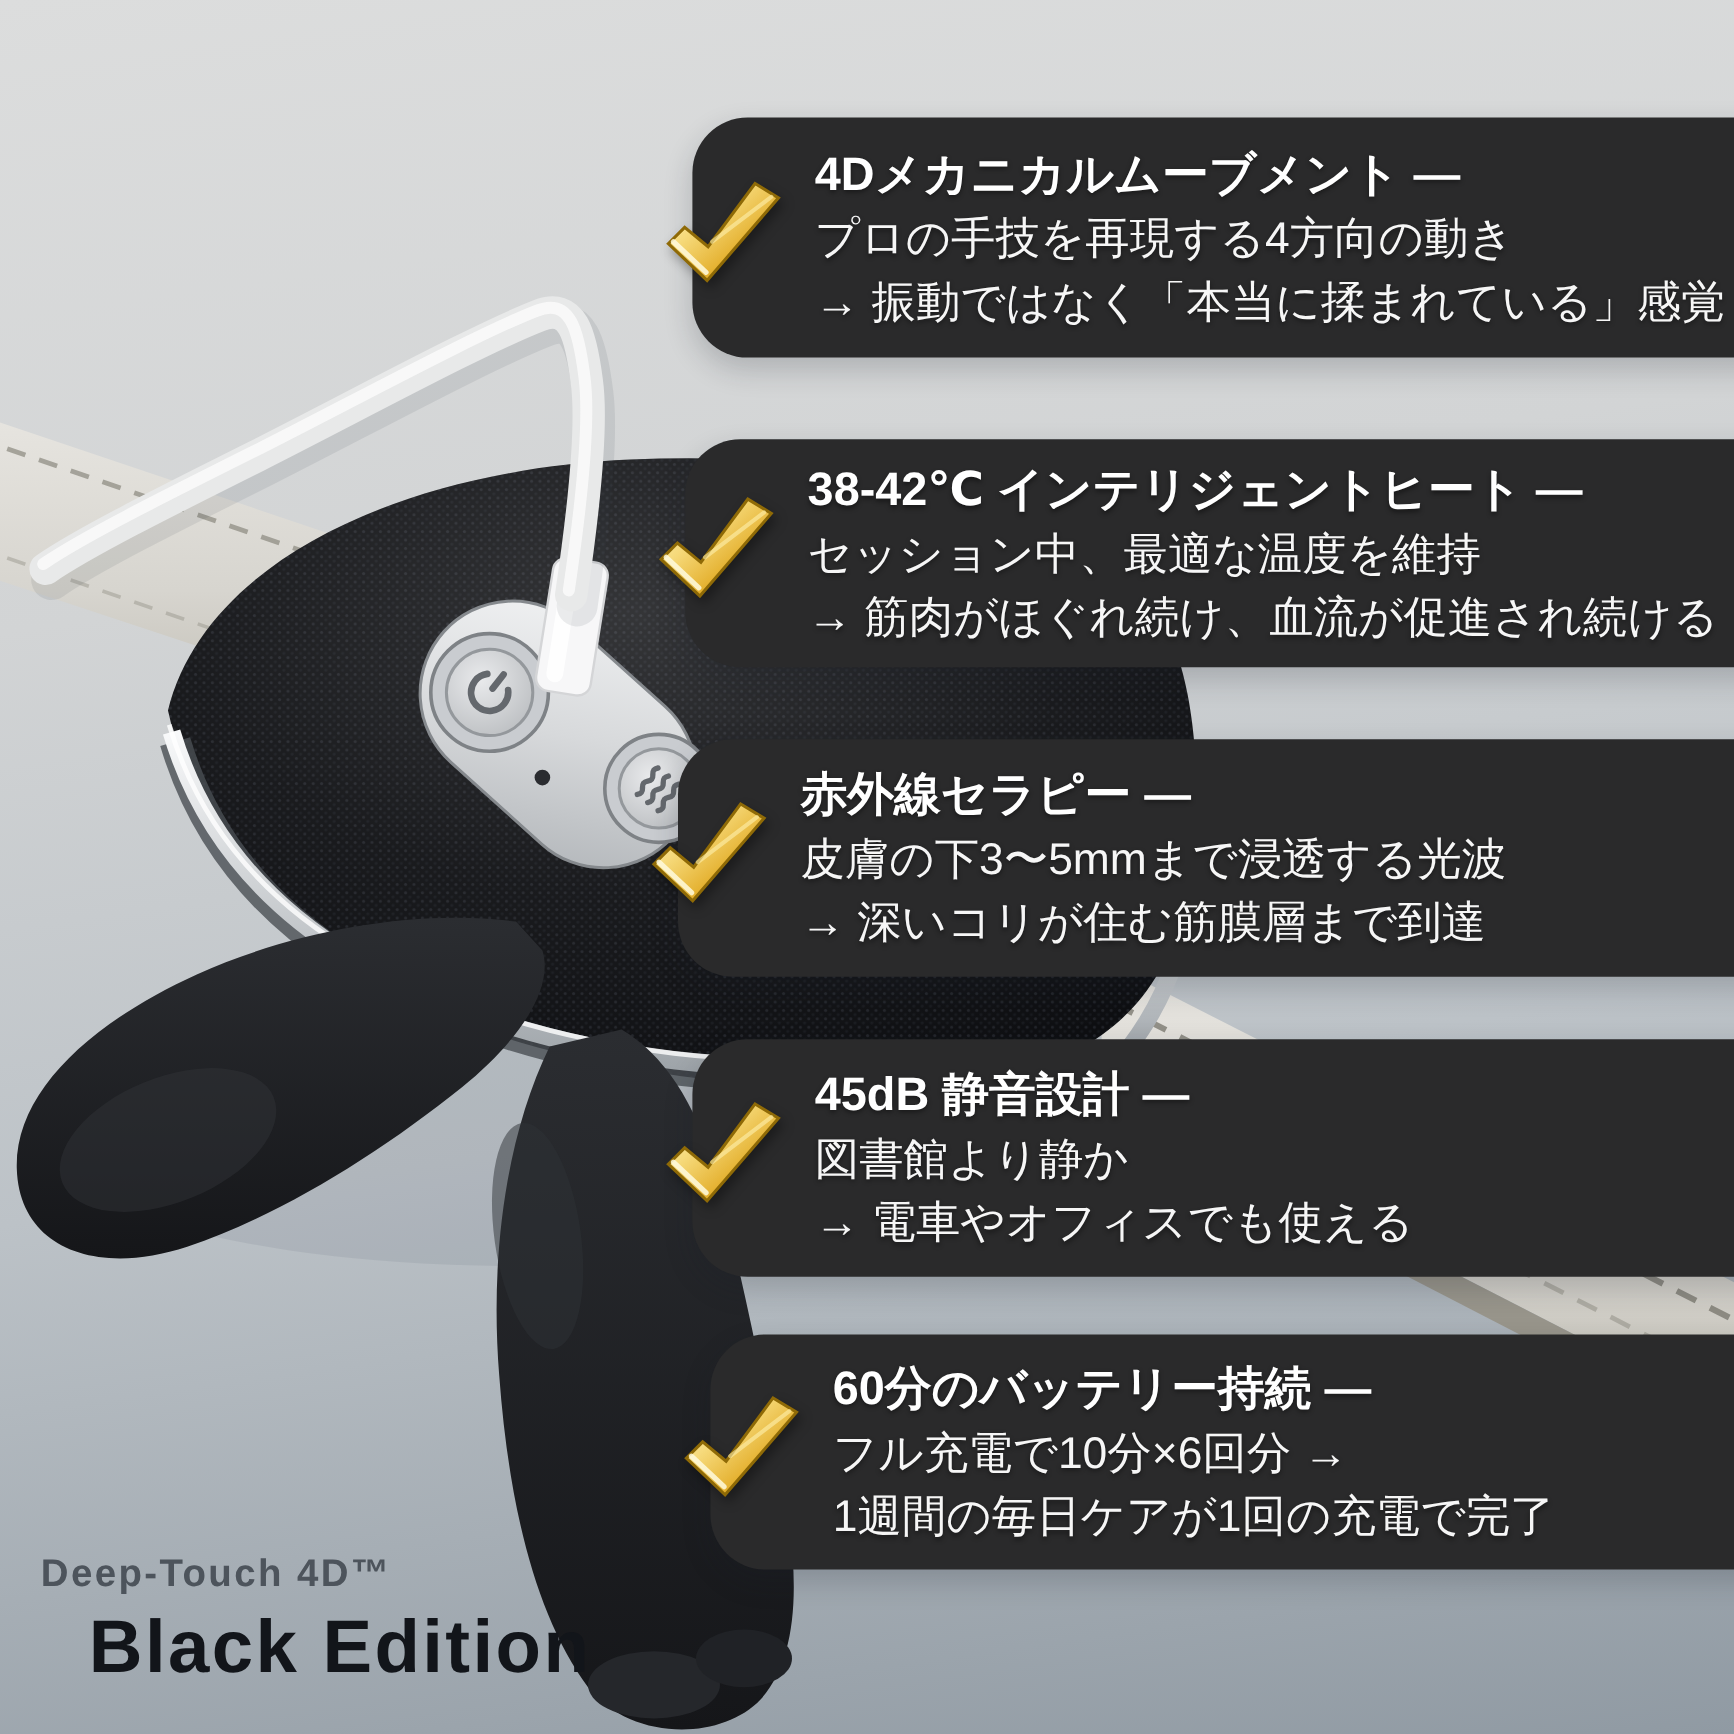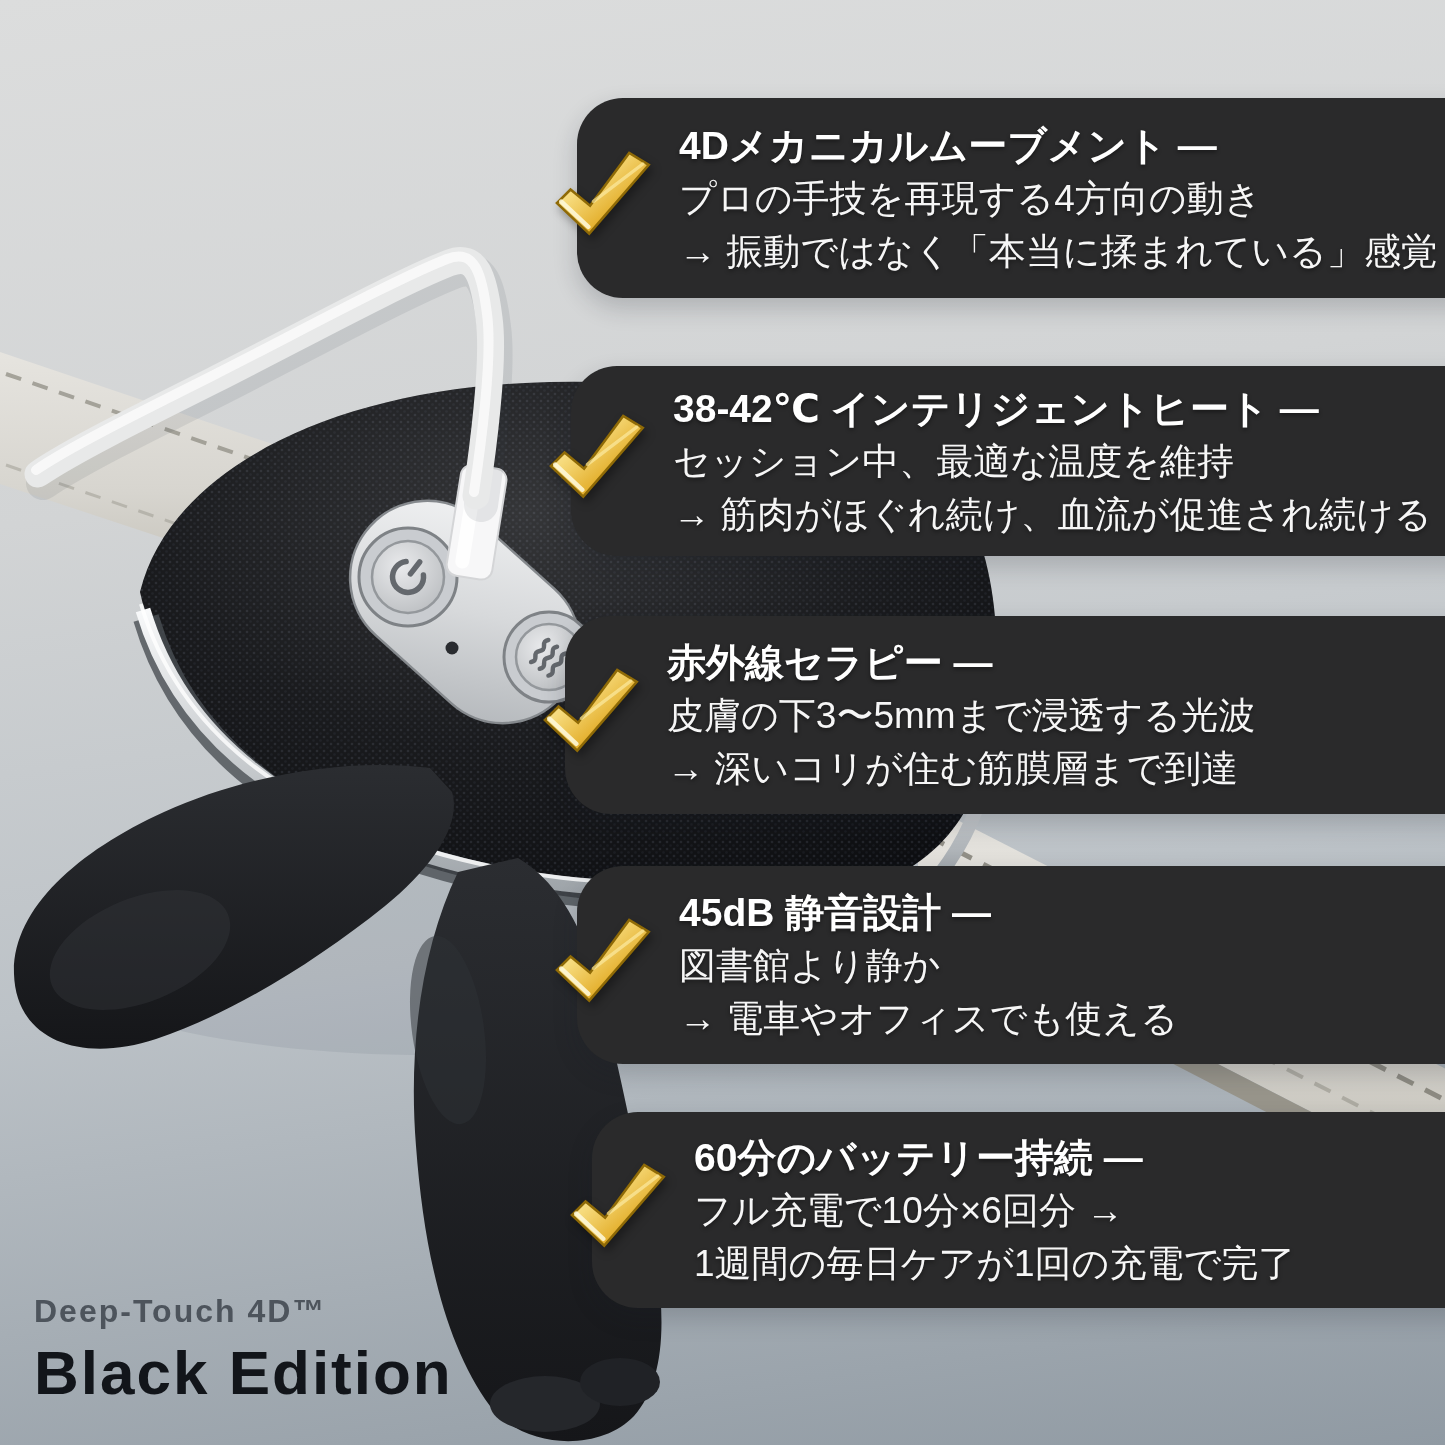--- a/index.html
+++ b/index.html
@@ -18,21 +18,21 @@
     position:absolute;left:-26px;top:50%;transform:translateY(-50%);
     width:102px;height:116px;
     filter:drop-shadow(3px 5px 5px rgba(0,0,0,0.35));
   }
   .f-title{margin:0;font-size:39px;font-weight:700;line-height:53px;color:#ffffff;
     white-space:nowrap;text-shadow:0 2px 4px rgba(0,0,0,0.45);}
   .f-line{margin:0;font-size:37px;font-weight:400;line-height:53px;color:#f6f6f6;
     white-space:nowrap;text-shadow:0 2px 4px rgba(0,0,0,0.45);}
   .brand{position:absolute;left:34px;top:1283px;}
   .brand-product{font-size:32px;font-weight:700;letter-spacing:2px;color:#4d545c;line-height:56px;}
-  .brand-edition{font-size:62px;font-weight:700;letter-spacing:2px;color:#12151a;line-height:68px;}
+  .brand-edition{font-size:62px;font-weight:700;letter-spacing:2px;color:#12151a;line-height:68px;margin-left:40px;}
   .defs-holder{position:absolute;width:0;height:0;overflow:hidden;}
 </style>
 </head>
 <body>
 
 <svg class="defs-holder" aria-hidden="true">
   <defs>
     <linearGradient id="goldG" x1="0" y1="0" x2="1" y2="1">
       <stop offset="0" stop-color="#fdf5c8"></stop>
       <stop offset="0.35" stop-color="#f6da7b"></stop>

